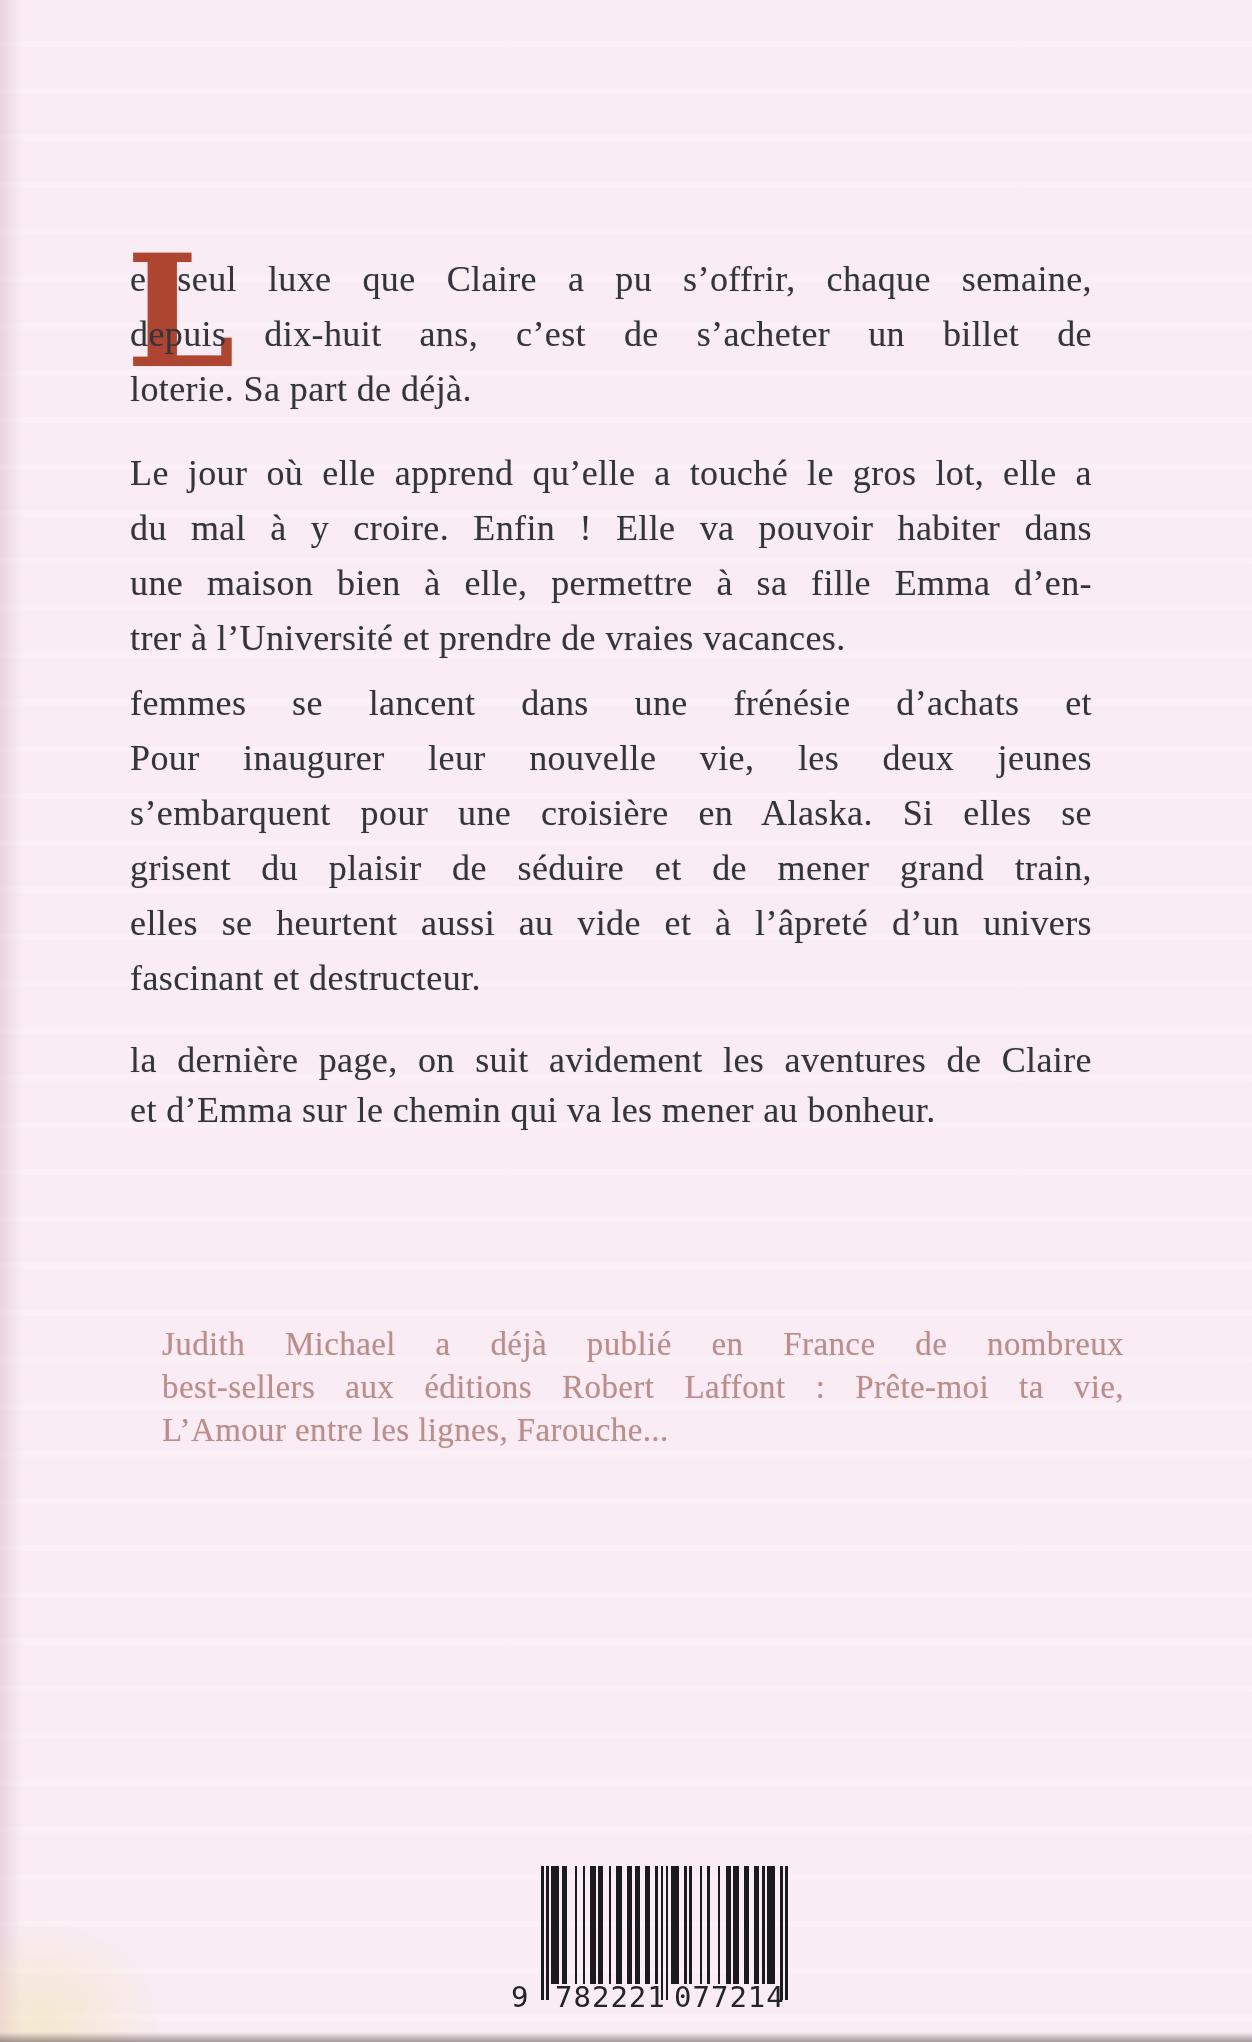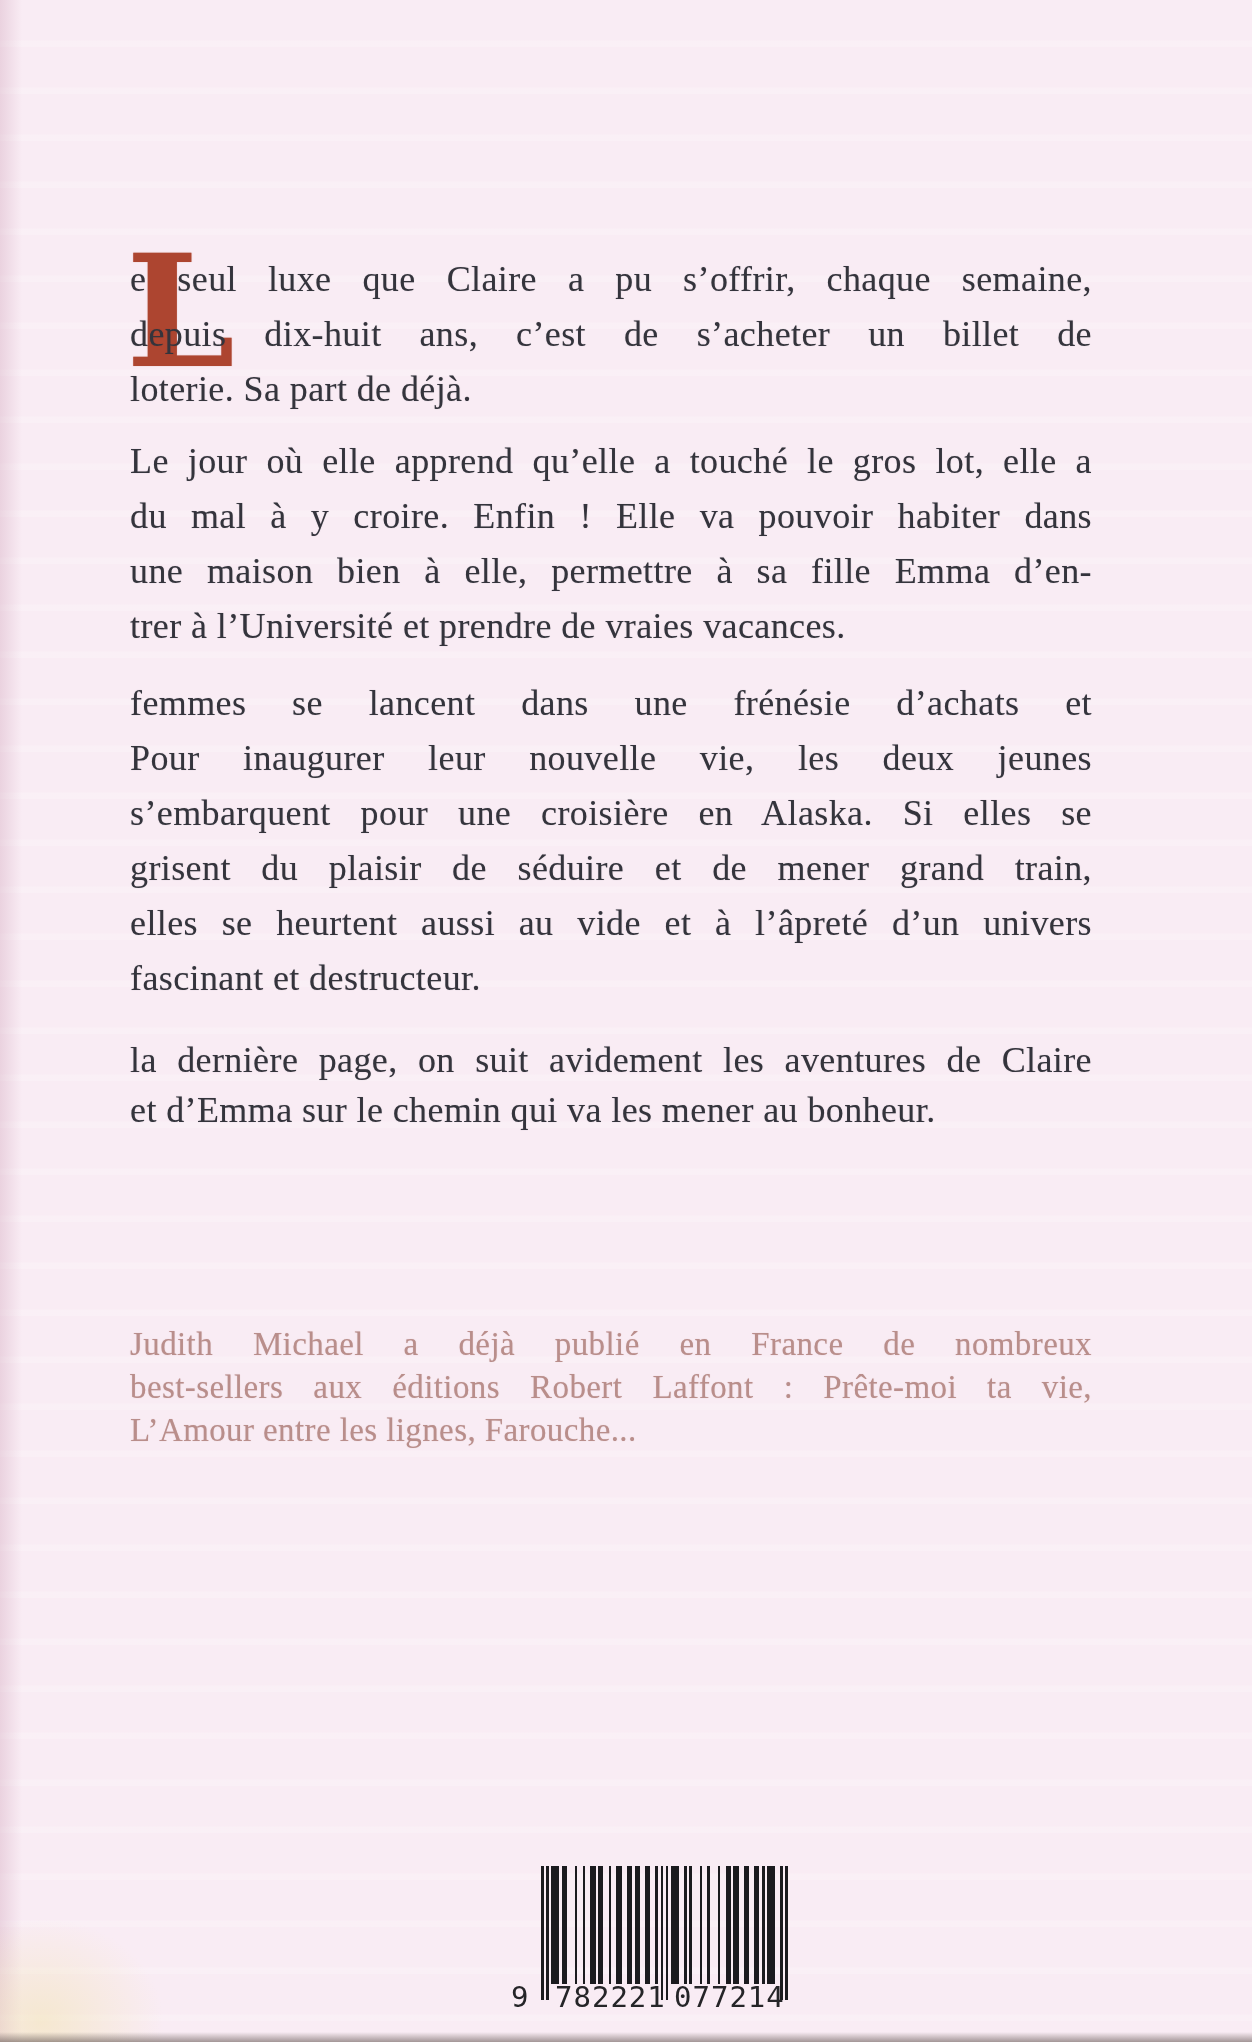--- a/index.html
+++ b/index.html
@@ -32,27 +32,28 @@
   .para{
     position:absolute;left:130px;width:962px;
     color:var(--text,#34343c);
     font-size:36px;line-height:55px;letter-spacing:0.4px;
     text-shadow:0 0 1px rgba(60,60,70,0.30);
   }
   .para .line{text-align:justify;text-align-last:justify;}
   .para .line.last{text-align-last:left;}
   .para .line.indent{}
   .p1{top:252px}
-  .p2{top:434px}
+  .p2{top:446px}
   .p3{top:676px}
   .p4{top:1035px;line-height:50px}
   .p5{
     top:1323px;font-size:33px;line-height:43px;
     color:var(--note,#b98e8b);
     text-shadow:0 0 1px rgba(185,142,139,0.45);
+    margin-left:32px;
   }
   .italic{}
   .dropcap{
     position:absolute;left:126px;top:252px;
     height:120px;line-height:120px;width:80px;
     font-family:"DejaVu Serif",serif;font-weight:bold;
     font-size:155px;color:var(--dropcap,#ad4530);
     text-shadow:0 0 1px rgba(173,69,48,0.5);
   }
   .barcode{position:absolute;left:541px;top:1866px;width:247px;height:152px;}

